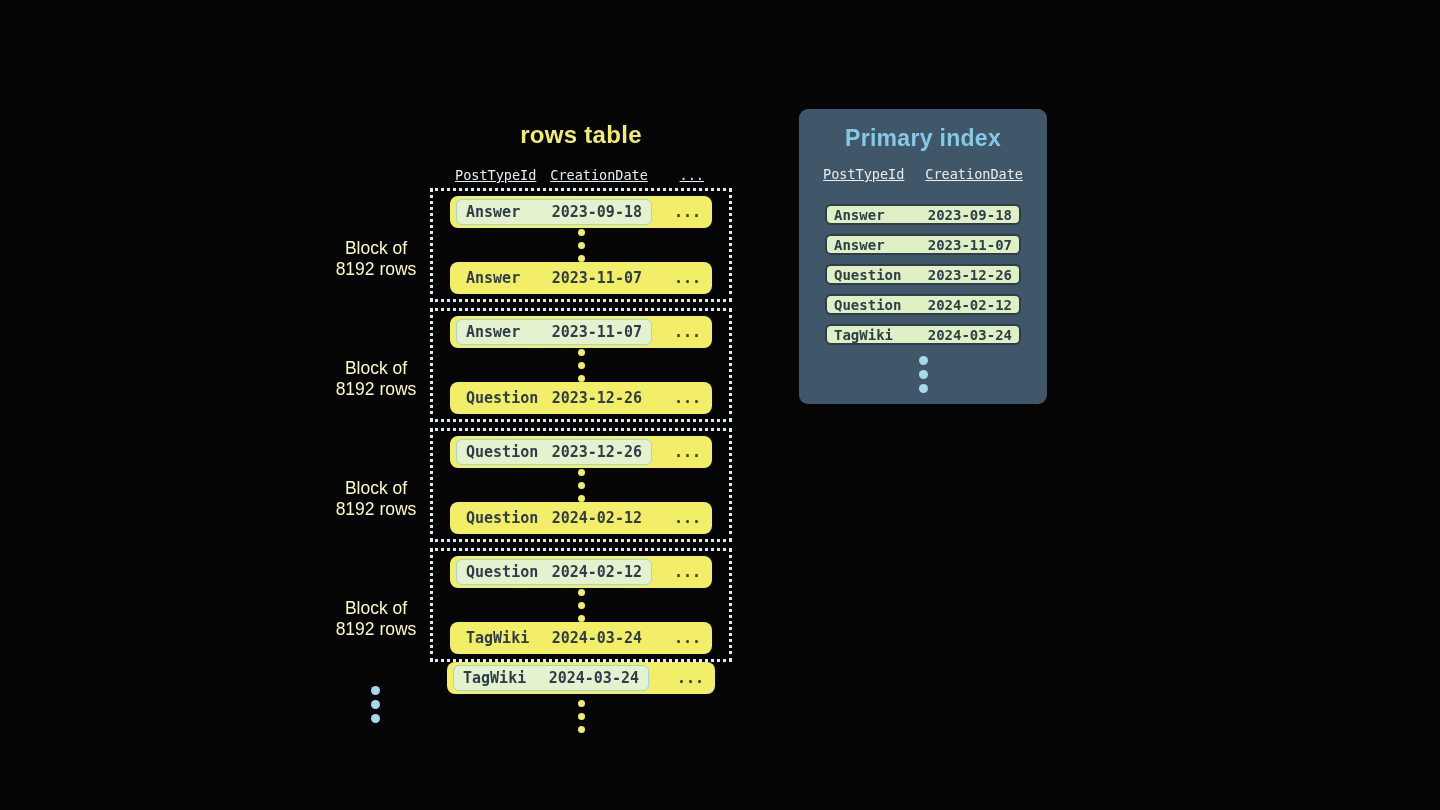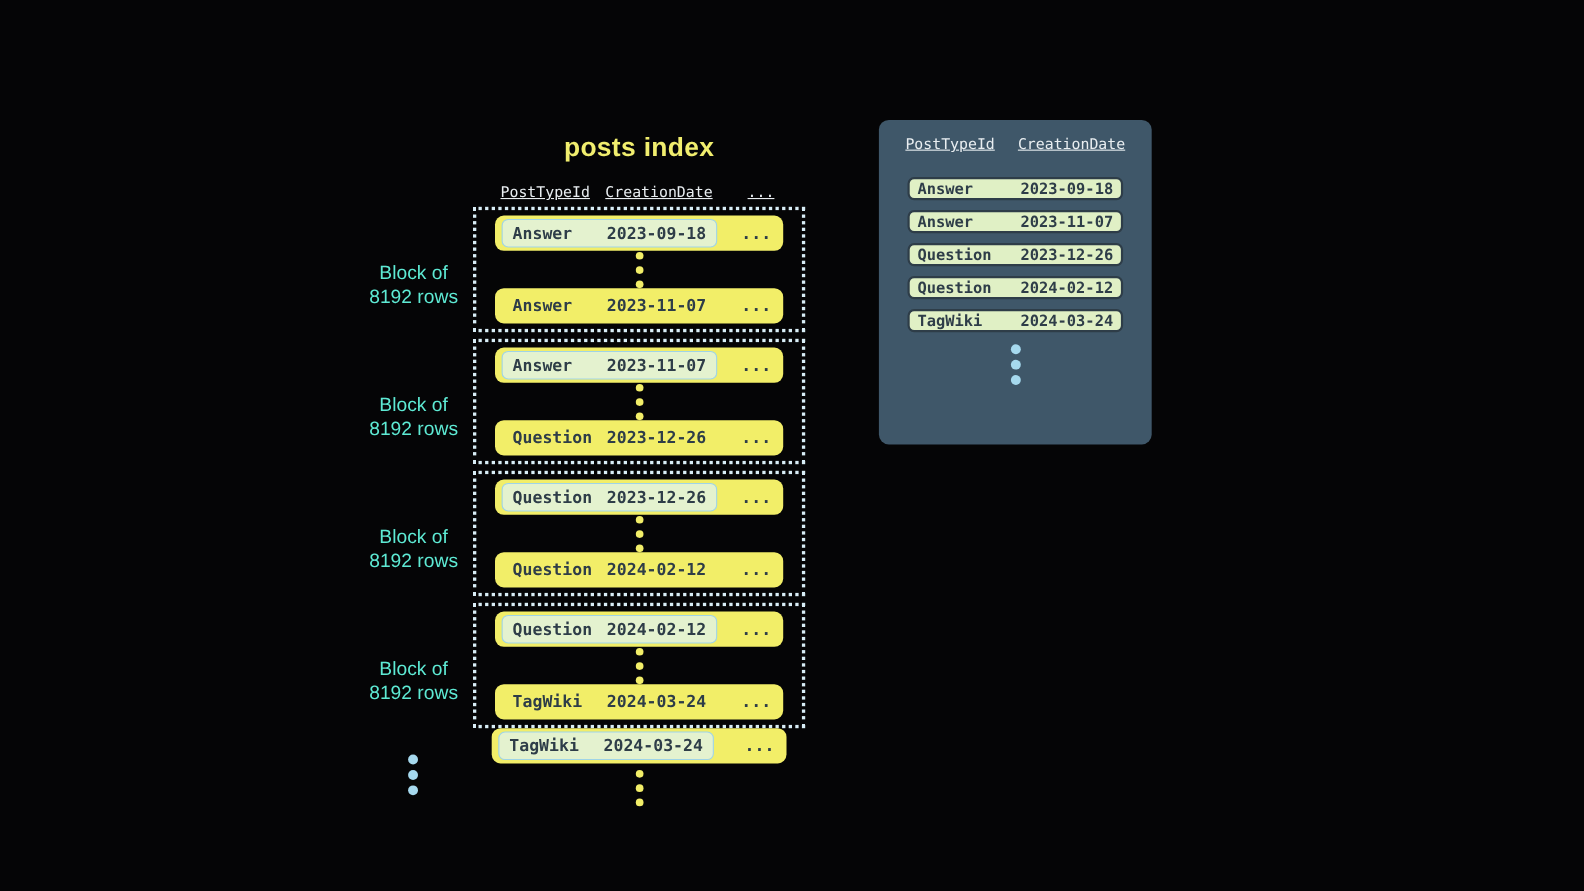--- a/index.html
+++ b/index.html
@@ -49,21 +49,21 @@
   .vdots{display:flex;flex-direction:column;align-items:center;gap:6px;align-self:center;}
   .vdots .dot{width:7px;height:7px;border-radius:50%;background:#f2ee68;}
   .bdots .dot{width:9px;height:9px;background:#a6d9ee;}
   .bdots{gap:5px;}
 
   .standalone{position:absolute;left:430px;top:662px;width:302px;}
   .bottom-dots{position:absolute;left:430px;top:700px;width:302px;display:flex;justify-content:center;}
 
   .block-label{
     position:absolute;left:311px;width:130px;text-align:center;
-    color:#5eead4;font-size:17.5px;line-height:21px;
+    color:#fef9c3;font-size:17.5px;line-height:21px;
   }
   .label-0{top:238px;} .label-1{top:358px;} .label-2{top:478px;} .label-3{top:598px;}
   .more-blocks-dots{position:absolute;left:371px;top:686px;}
 
   
   .index-panel{
     position:absolute;left:799px;top:109px;width:248px;height:295px;
     background:#3f5769;border-radius:9px;
   }
   .panel-title{
@@ -81,21 +81,21 @@
     display:flex;align-items:center;justify-content:space-between;
     padding:0 7px;
     font-family:"DejaVu Sans Mono","Liberation Mono",monospace;
     font-weight:bold;font-size:14px;color:#2e3d48;
   }
   .panel-dots{display:flex;justify-content:center;margin-top:11px;}
 </style>
 </head>
 <body>
 
-<div class="posts-title">posts index</div>
+<div class="posts-title">rows table</div>
 
 <div class="table-headers mono">
   <span>PostTypeId</span>
   <span class="h2">CreationDate</span>
   <span class="hmore">...</span>
 </div>
 
 <div class="blocks">
 
   <div class="block">
@@ -224,20 +224,21 @@
 
 <div class="more-blocks-dots">
   <div class="vdots bdots">
     <span class="dot"></span>
     <span class="dot"></span>
     <span class="dot"></span>
   </div>
 </div>
 
 <div class="index-panel">
+  <div class="panel-title">Primary index</div>
   <div class="panel-headers mono">
     <span>PostTypeId</span>
     <span>CreationDate</span>
   </div>
   <div class="index-rows">
     <div class="irow">
       <span>Answer</span>
       <span>2023-09-18</span>
     </div>
     <div class="irow">

